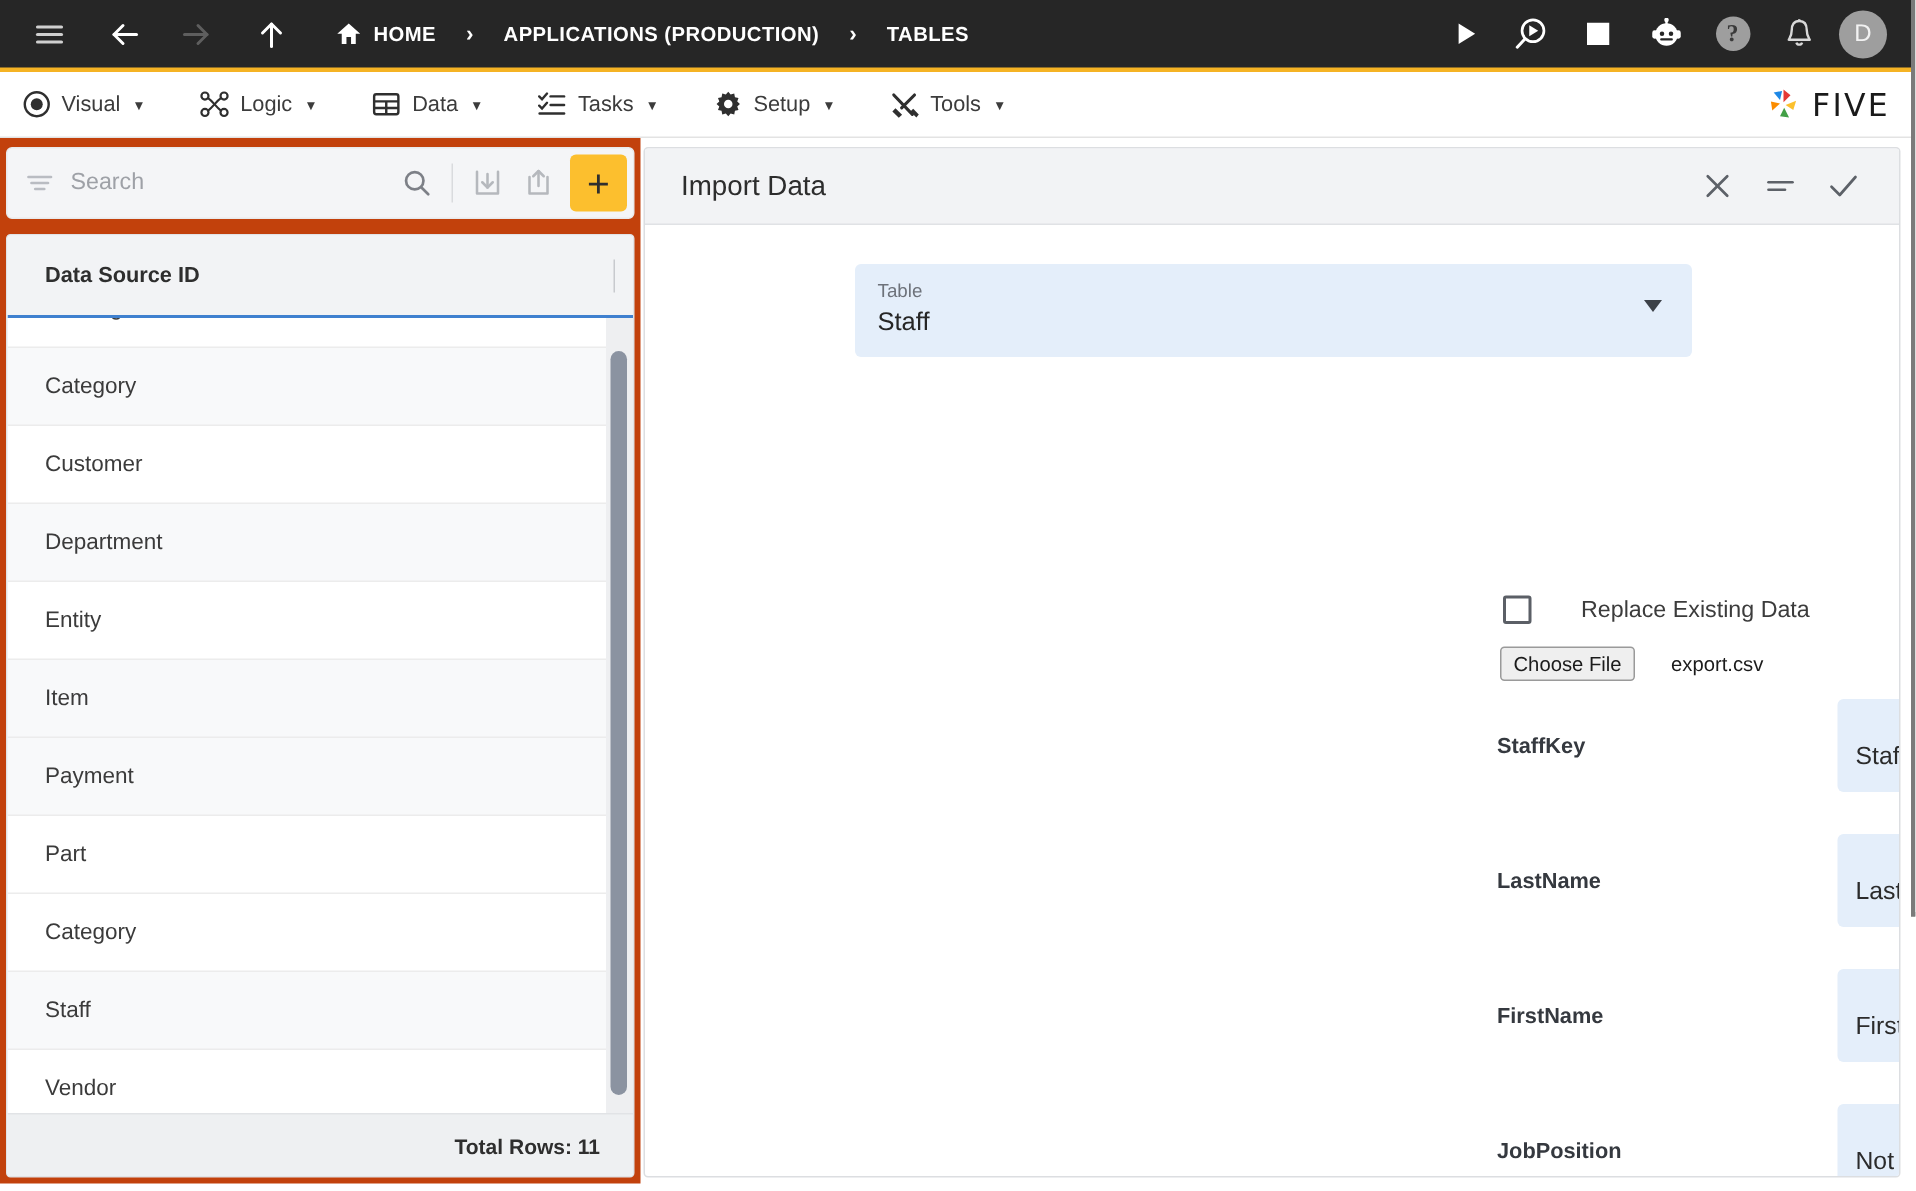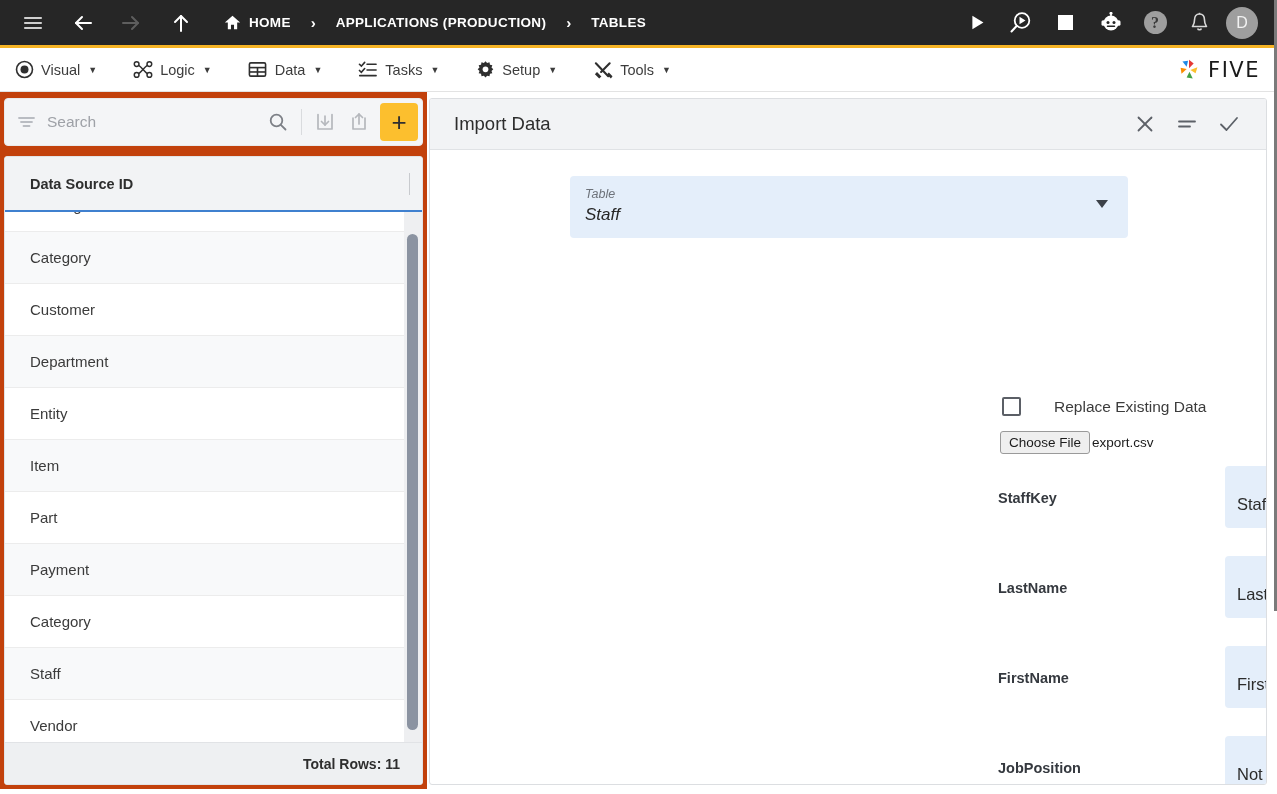--- a/index.html
+++ b/index.html
@@ -229,21 +229,20 @@
     overflow: hidden;
     position: relative;
     padding-top: 26px;
   }
 
   .tablefield {
     position: absolute; left: 140px; top: 26px;
     width: 558px; height: 62px;
     background: #e4eefa; border-radius: 4px;
     padding: 10px 0 0 15px;
-    font-style: italic;
   }
   .tf-label { font-size: 12.5px; color: #6d727a; line-height: 16px;}
   .tf-value { font-size: 17px; color: #262626; line-height: 24px; margin-top: 1px; }
   .tf-caret {
     position: absolute; right: 20px; top: 24px;
     width: 0; height: 0;
     border-left: 6px solid transparent;
     border-right: 6px solid transparent;
     border-top: 8px solid #3c4148;
   }
@@ -254,21 +253,21 @@
   }
   .chkbox {
     width: 19px; height: 19px;
     border: 2px solid #5b5f66; border-radius: 2px;
     background: #fff;
   }
   .chk-label { font-size: 15.5px; color: #3c3c3c; }
 
   .file-row {
     position: absolute; left: 570px; top: 281px;
-    display: flex; align-items: center; gap: 2px;
+    display: flex; align-items: center; gap: 24px;
   }
   .file-btn {
     border: 1px solid #9a9a9a;
     background: #efefef;
     border-radius: 3px;
     font-size: 13.5px; color: #1b1b1b;
     padding: 3px 8px;
     font-family: "Liberation Sans", sans-serif;
   }
   .file-name { font-size: 13.5px; color: #1b1b1b; }
@@ -559,25 +558,25 @@
               </div>
               <div class="row alt">
                 <span>Department</span>
               </div>
               <div class="row">
                 <span>Entity</span>
               </div>
               <div class="row alt">
                 <span>Item</span>
               </div>
+              <div class="row alt">
+                <span>Payment</span>
+              </div>
               <div class="row">
                 <span>Part</span>
-              </div>
-              <div class="row alt">
-                <span>Payment</span>
               </div>
               <div class="row">
                 <span>Category</span>
               </div>
               <div class="row alt">
                 <span>Staff</span>
               </div>
               <div class="row">
                 <span>Vendor</span>
               </div>

